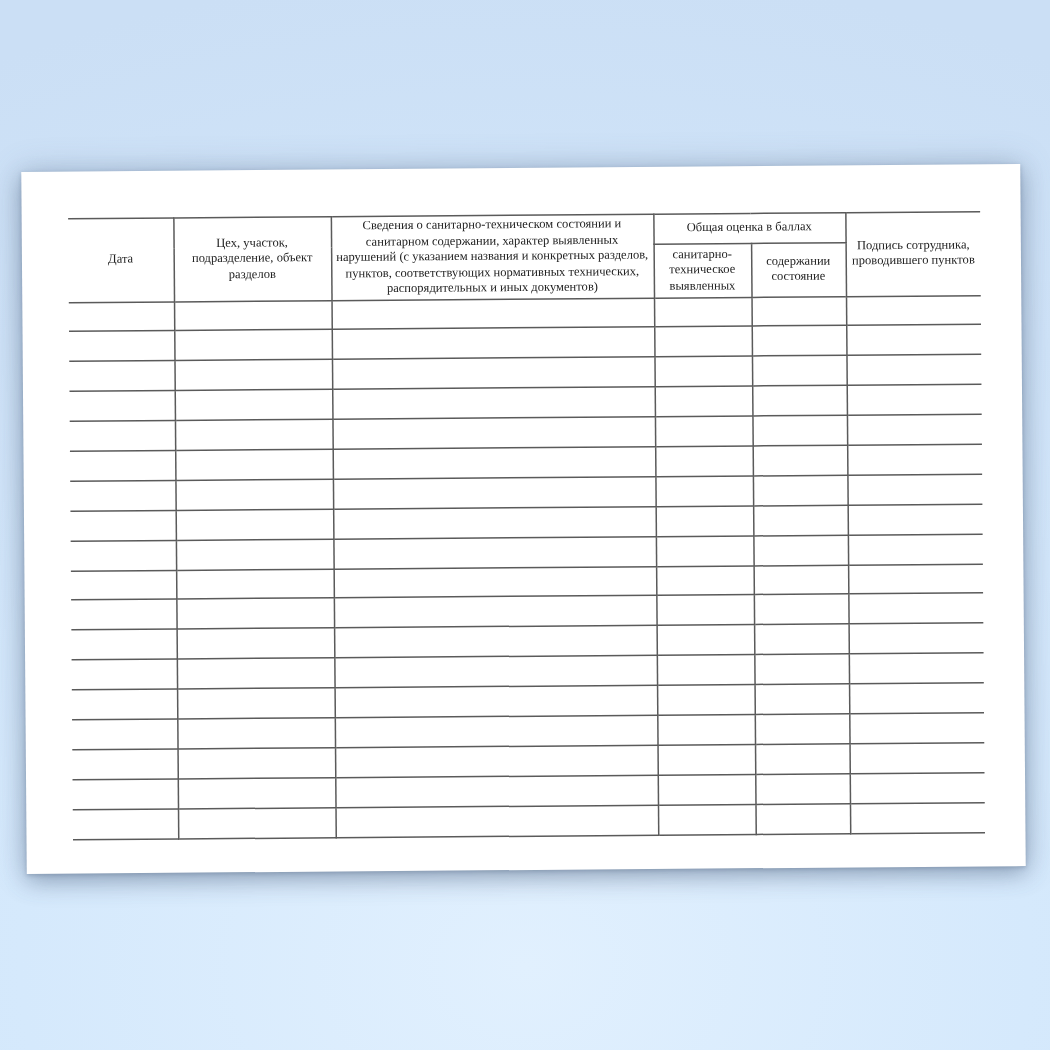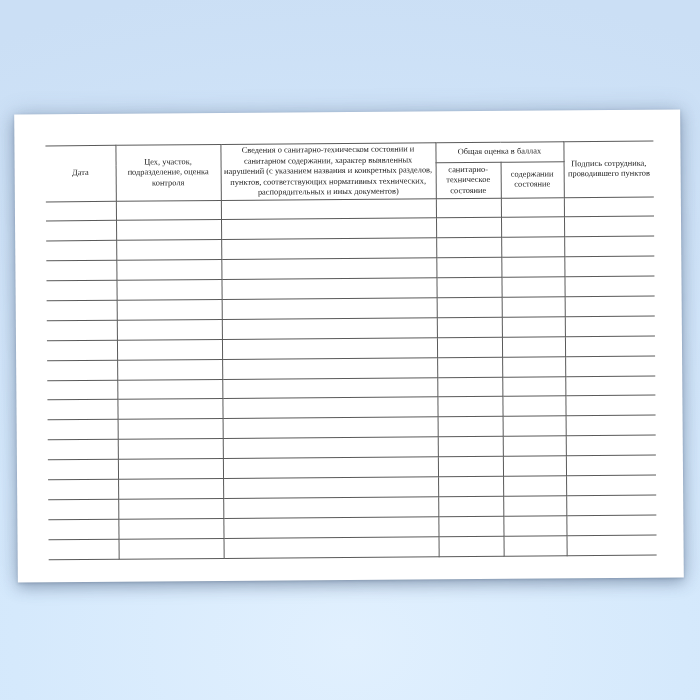--- a/index.html
+++ b/index.html
@@ -62,27 +62,27 @@
       <col style="width:70px">
       <col style="width:105px">
       <col style="width:215px">
       <col style="width:65px">
       <col style="width:63px">
       <col style="width:90px">
     </colgroup>
     <thead>
       <tr class="hrow1">
         <th rowspan="2">Дата</th>
-        <th rowspan="2">Цех, участок, подразделение, оценка контроля</th>
+        <th rowspan="2">Цех, участок, подразделение, объект разделов</th>
         <th rowspan="2">Сведения о санитарно-техническом состоянии и санитарном содержании, характер выявленных нарушений (с указанием названия и конкретных разделов, пунктов, соответствующих нормативных технических, распорядительных и иных документов)</th>
         <th colspan="2">Общая оценка в баллах</th>
         <th rowspan="2">Подпись сотрудника, проводившего пунктов</th>
       </tr>
       <tr class="hrow2">
-        <th>санитарно-техническое состояние</th>
+        <th>санитарно-техническое выявленных</th>
         <th>содержании состояние</th>
       </tr>
     </thead>
     <tbody>
         <tr class="body-row">
           <td></td>
           <td></td>
           <td></td>
           <td></td>
           <td></td>

